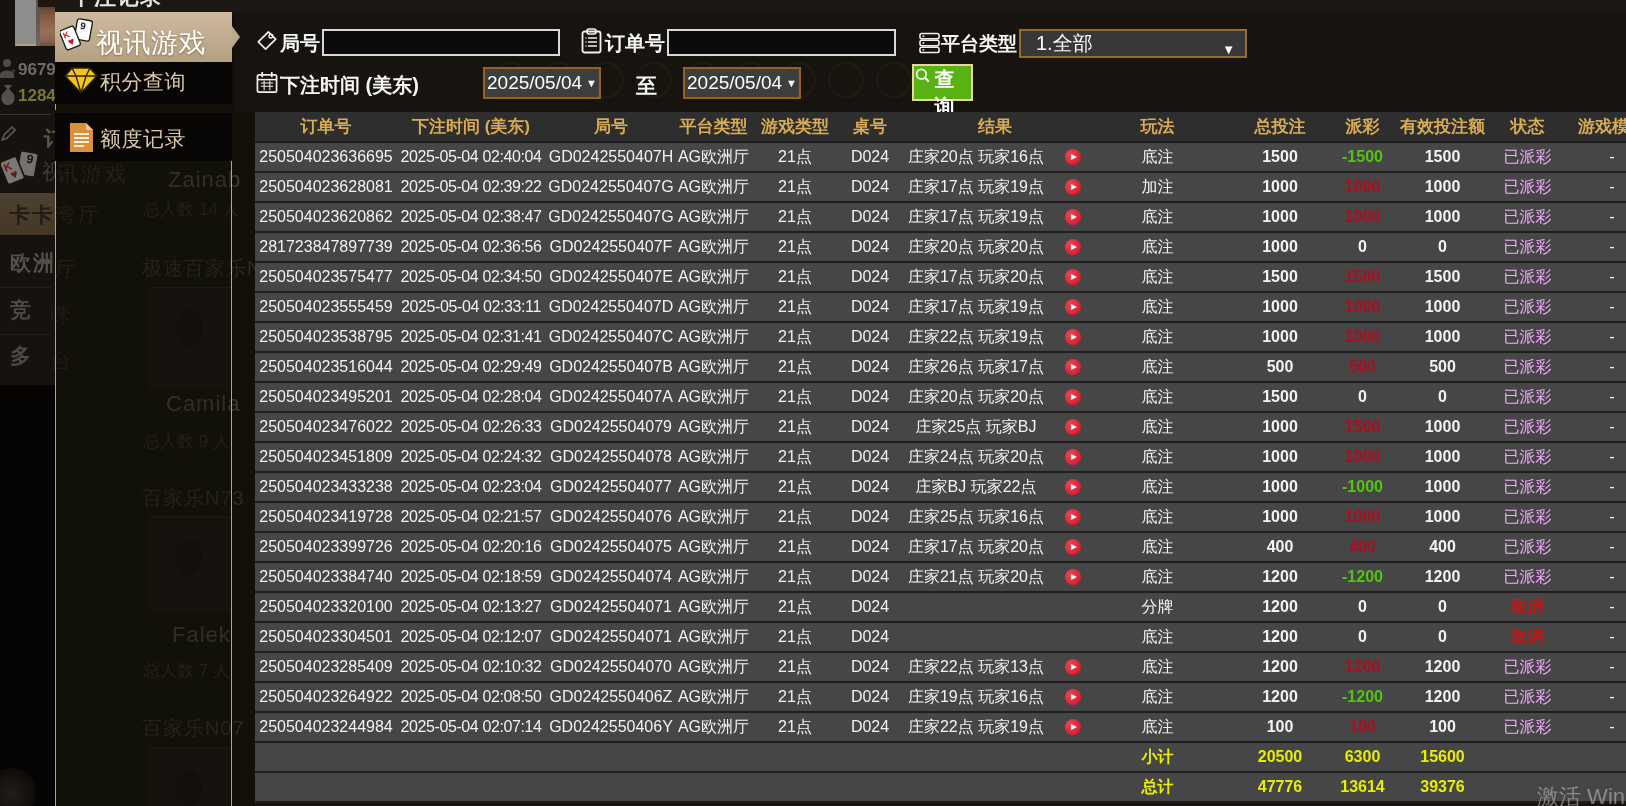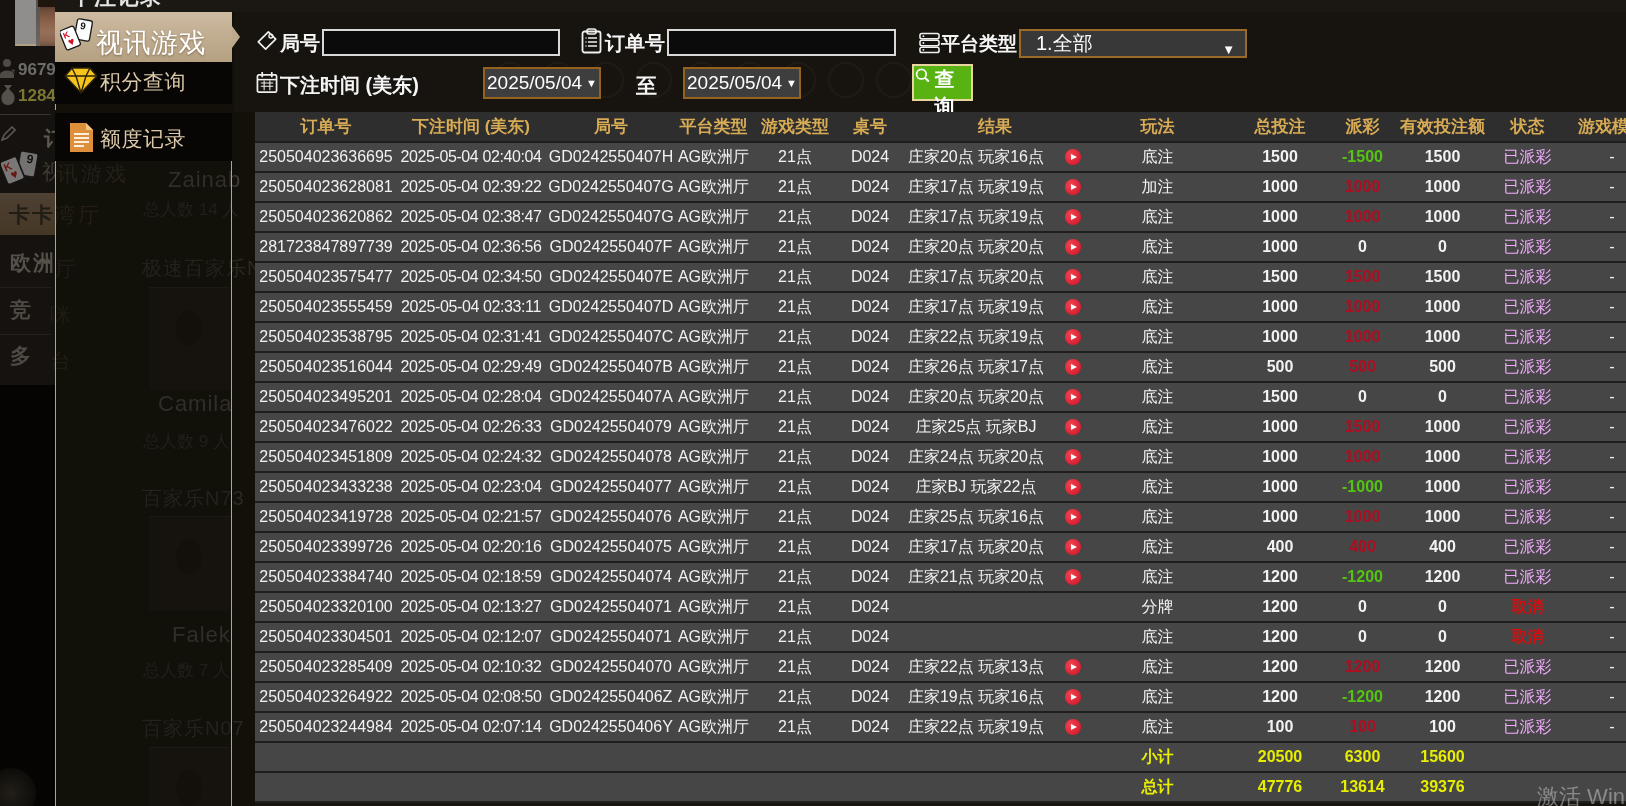--- a/index.html
+++ b/index.html
@@ -541,21 +541,21 @@
   <div style="position:absolute;left:-14px;top:768px;width:50px;height:50px;border-radius:50%;background:radial-gradient(circle,rgba(120,110,90,0.25),rgba(0,0,0,0));"></div>
 </div>
 
 <div class="abs" id="ghosts">
   <div class="gt" style="left:68px;top:17px;">Zainab</div>
   <div class="gl" style="left:43px;top:48px;">总人数 14 人</div>
   <div class="gx" style="left:42px;top:105px;">极速百家乐N</div>
   <div class="gbox" style="left:49px;top:137px;width:81px;height:103px;">
       <i class="hd"></i>
     </div>
-  <div class="gt" style="left:58px;top:241px;">Camila</div>
+  <div class="gt" style="left:66px;top:241px;">Camila</div>
   <div class="gl" style="left:43px;top:280px;">总人数 9 人</div>
   <div class="gx" style="left:42px;top:335px;">百家乐N73</div>
   <div class="gbox" style="left:49px;top:366px;width:81px;height:95px;">
       <i class="hd"></i>
     </div>
   <div class="gt" style="left:72px;top:472px;">Falek</div>
   <div class="gl" style="left:43px;top:509px;">总人数 7 人</div>
   <div class="gx" style="left:42px;top:565px;">百家乐N07</div>
   <div class="gbox" style="left:49px;top:597px;width:81px;height:69px;">
       <i class="hd"></i>

